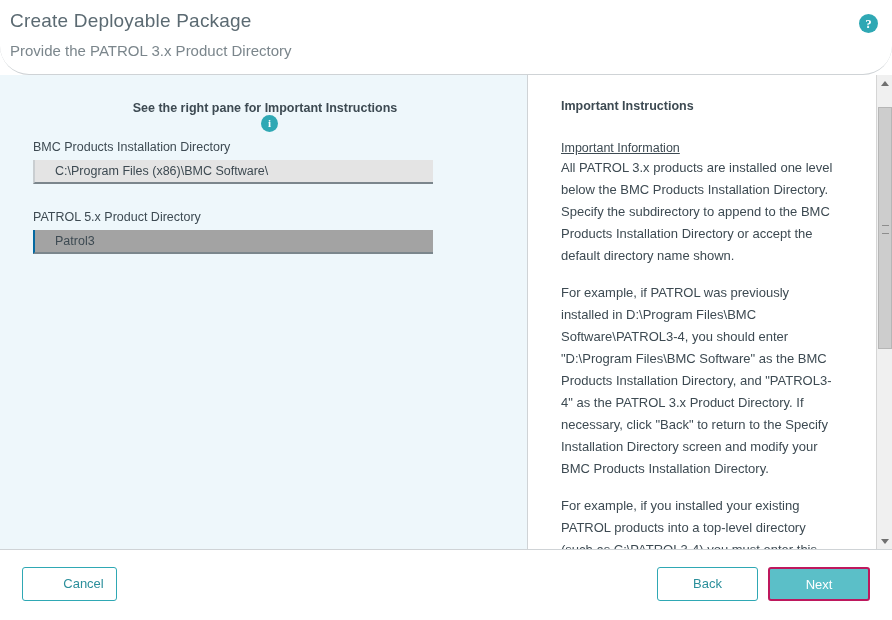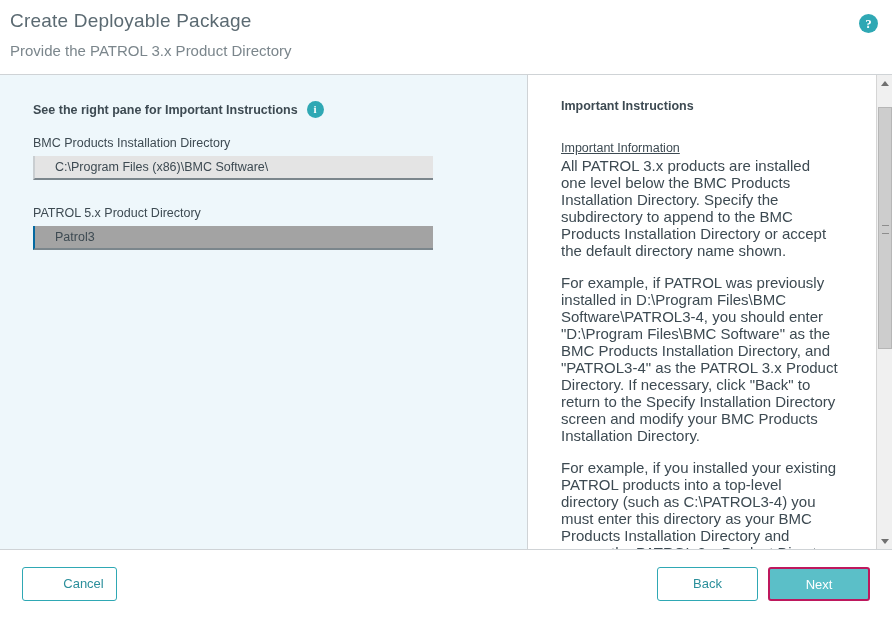--- a/index.html
+++ b/index.html
@@ -22,20 +22,21 @@
     background: #ffffff;
   }
 
   
   .header {
     height: 74px;
     background: #ffffff;
     position: relative;
     flex: 0 0 auto;
     border-bottom: 1px solid #cfd3d6;
+    border-radius: 29px;
   }
   .header-title {
     position: absolute;
     left: 10px;
     top: 10px;
     font-size: 19px;
     color: #5b6a72;
     font-weight: normal;
     letter-spacing: 0.2px;
   }
@@ -77,21 +78,22 @@
     box-sizing: border-box;
     padding: 26px 30px 0 33px;
     border-right: 1px solid #cfd3d6;
   }
   .instr-line {
     display: flex;
     align-items: center;
     font-size: 12.5px;
     font-weight: bold;
     color: #3d4a52;
-    margin: 0 0 18px 0;
+    margin: 0 0 8px 0;
+    flex-direction: column;
   }
   .info-badge {
     display: inline-block;
     width: 17px;
     height: 17px;
     border-radius: 50%;
     background: #2fa8b4;
     color: #ffffff;
     font-size: 11px;
     font-weight: bold;
@@ -149,23 +151,23 @@
     color: #3d4a52;
     margin: 0 0 28px 0;
   }
   .right-subtitle {
     font-size: 12.5px;
     color: #3d4a52;
     text-decoration: underline;
     margin: 0 0 2px 0;
   }
   .right-para {
-    font-size: 15px;
-    color: #3d4a52;
-    line-height: 17px;
+    font-size: 13px;
+    color: #3d4a52;
+    line-height: 22px;
     margin: 0 0 15px 0;
     max-width: 277px;
   }
 
   
   .scrollbar {
     position: absolute;
     top: 0;
     right: 0;
     width: 16px;

